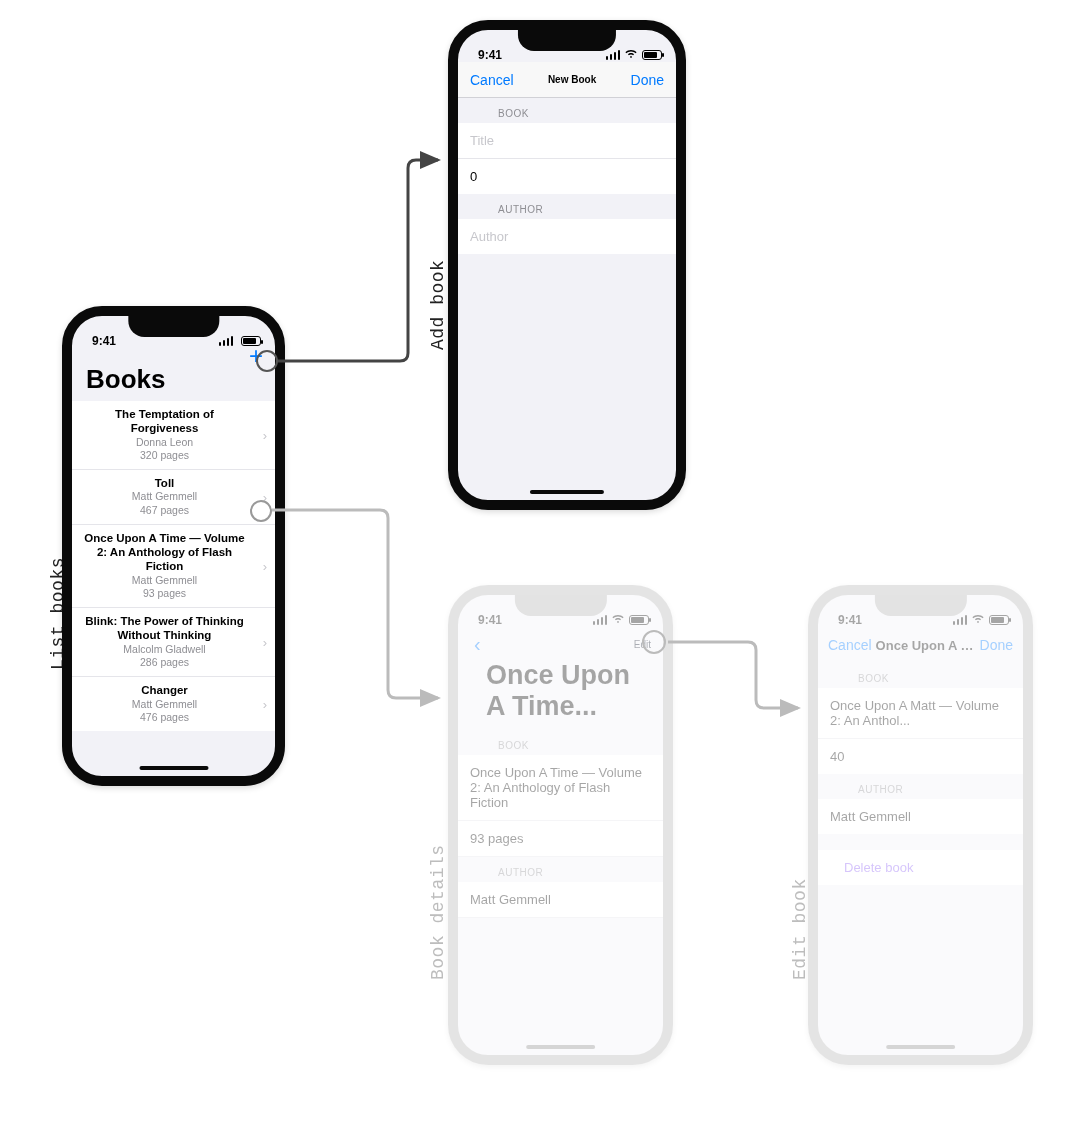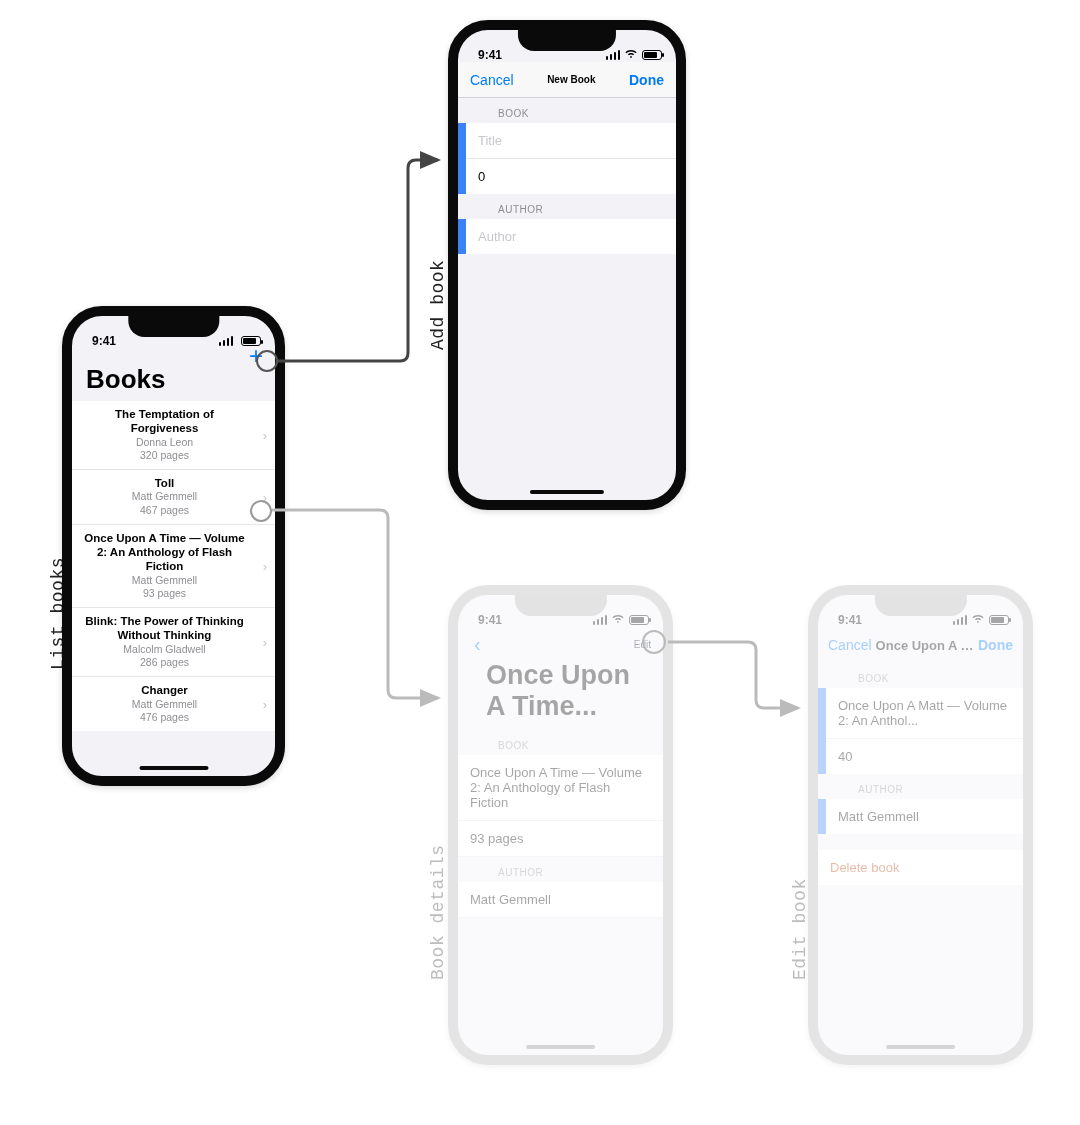--- a/index.html
+++ b/index.html
@@ -86,43 +86,43 @@
   .row:last-child{border-bottom:none;}
   .row .title{ font-size:11.5px; font-weight:700; color:#000; line-height:1.25; }
   .row .sub{ font-size:10.5px; color:#8e8e93; line-height:1.3; }
   .chev{ position:absolute; right:8px; top:50%; transform:translateY(-50%); color:#c7c7cc; font-size:13px; }
   
   .navbar{
     display:flex;align-items:center;justify-content:space-between;
     height:36px;padding:0 12px; border-bottom:1px solid #d1d1d6; background:#f8f8f8;
   }
   .nav-btn{ color:#007aff; font-size:14px; }
-  .nav-btn.bold{ font-weight:700; }
+  .nav-btn.bold{ font-weight:400; }
   .nav-title{ font-size:10px; font-weight:600; }
   .section-header{
     font-size:10px; color:#8e8e93; text-transform:uppercase; padding:10px 12px 4px; letter-spacing:0.5px;margin-left:28px;
   }
   .form-row{
     background:#fff; padding:10px 12px; border-bottom:1px solid #e5e5ea; font-size:13px;
   }
   .form-row.placeholder{ color:#c7c7cc; }
   .form-row:last-of-type{ border-bottom:none; }
-  .form-block{ background:#3b82f6; margin-bottom:0;padding-left:8px; }
+  .form-block{ background:#3b82f6; margin-bottom:0; }
   
   .faded{ opacity:0.35; }
   .faded .notch{ background:#b0b0b0; }
   .faded.phone{ border-color:#b5b5b5; }
   .faded .statusbar, .faded .nav-btn, .faded .navbar, .faded .form-row, .faded .home-indicator, .faded .section-header{
     
   }
   .details-large{
     font-size:27px;font-weight:700;padding:4px 28px 8px;
   }
   .plain-row{ padding:10px 12px; font-size:13px; color:#000; border-bottom:1px solid #e5e5ea; background:#fff;}
-  .delete-link{ color:#c2410c; background:#fff; padding:10px 12px; font-size:13px; margin-top:16px;}
+  .delete-link{ color:#8b5cf6; background:#fff; padding:10px 26px; font-size:13px; margin-top:16px;}
   
   .vlabel{
     position:absolute; transform:rotate(-90deg); transform-origin:left top;
     font-family: "Courier New", monospace; font-size:18px; color:#222; letter-spacing:0.5px;
   }
   .vlabel.gray{ color:#bdbdbd; }
   
   .arrows{ position:absolute; left:0; top:0; width:1080px; height:1125px; pointer-events:none;}
   .nav-back{ color:#007aff; font-size:20px; padding-left:4px; }
   .edit-btn{ color:#0f172a; font-size:10px; }

